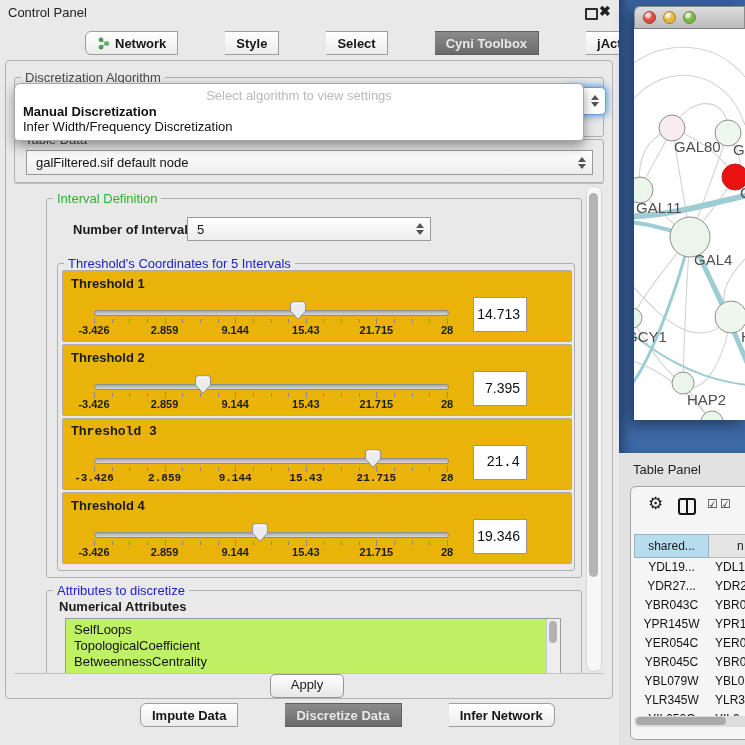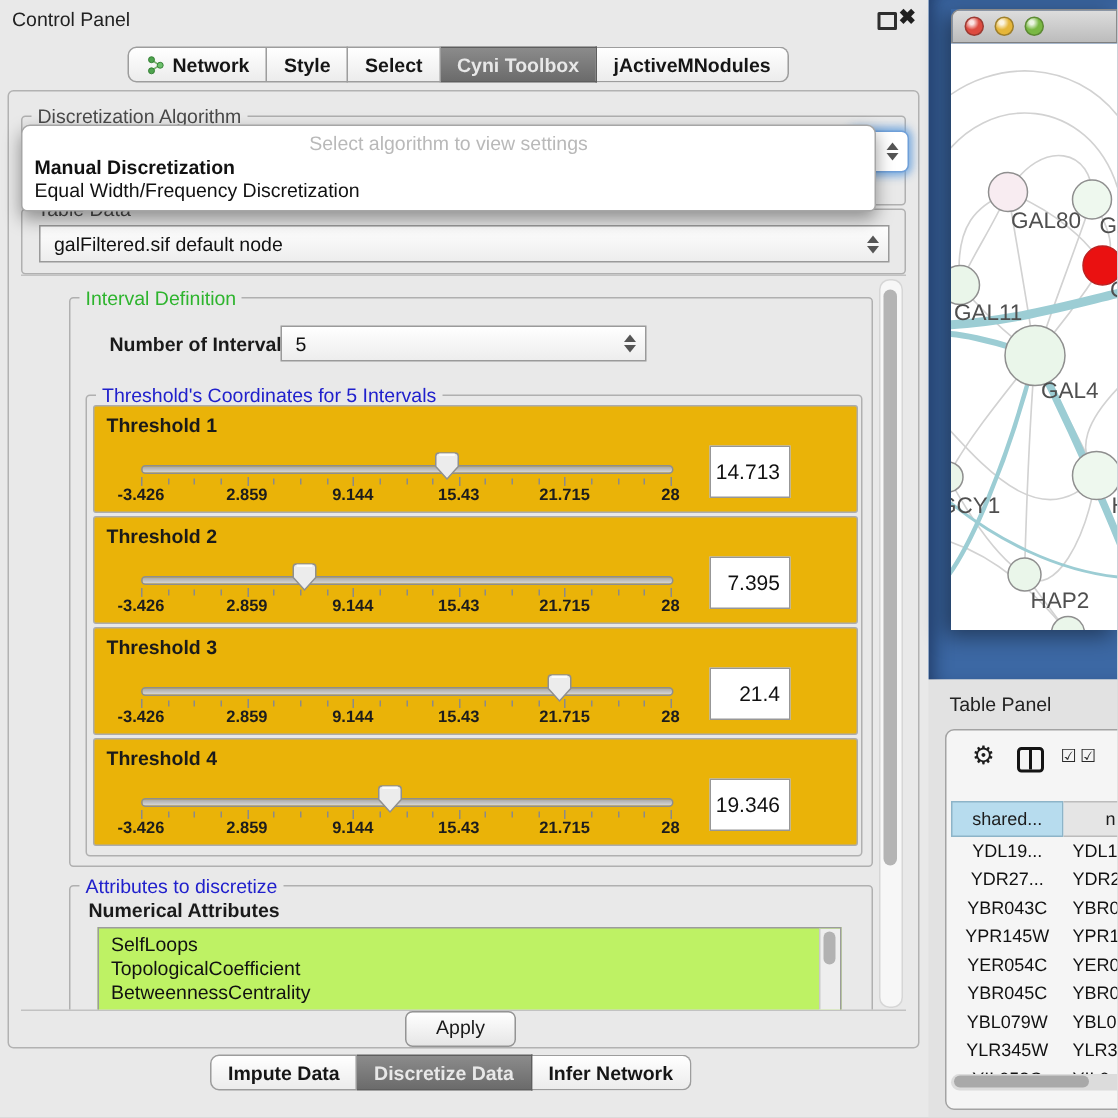--- a/index.html
+++ b/index.html
@@ -6,21 +6,21 @@
   #app{position:relative;width:745px;height:745px;overflow:hidden;background:#e9e9e9;
        font-family:"Liberation Sans",sans-serif;color:#1a1a1a;}
   .abs{position:absolute;}
 
   
   #cp-title{left:8px;top:5px;font-size:13px;color:#222;}
   #float-icon{left:585px;top:8px;width:9px;height:8px;border:2px solid #2e2e2e;border-radius:1px;}
   #close-icon{left:599px;top:3px;font-size:14px;font-weight:bold;color:#1f1f1f;}
 
   
-  .seg{display:flex;height:24px;}
+  .seg{display:flex;height:24px;gap:47px;}
   .seg .tab{display:flex;align-items:center;height:22px;padding:0 11px;font-size:13px;font-weight:bold;
     background:linear-gradient(#ffffff,#ececec);border:1px solid #9d9d9d;border-left:none;color:#151515;
     white-space:nowrap;}
   .seg .tab:first-child{border-left:1px solid #9d9d9d;border-radius:6px 0 0 6px;}
   .seg .tab:last-child{border-radius:0 6px 6px 0;}
   .seg .tab.selected{background:linear-gradient(#8b8b8b,#6b6b6b);color:#e8e8e8;border-color:#5e5e5e;}
   .tab .ticon{margin-right:5px;display:inline-flex;}
   #top-tabs{left:85px;top:31px;}
   #bottom-tabs{left:140px;top:703px;}
 
@@ -157,21 +157,21 @@
       <span class="stepper">
           <i class="up"></i>
           <i class="dn"></i>
         </span>
     </div>
 
     <div class="abs" id="algo-popup">
       <div id="popup-hint">Select algorithm to view settings</div>
       <div id="popup-options">
           <div class="popup-option" style="top: 20px; font-weight: bold;">Manual Discretization</div>
-          <div class="popup-option" style="top: 35px; font-weight: normal;">Equal Width/Frequency Discretization</div>
+          <div class="popup-option" style="top: 35px; font-weight: normal;">Infer Width/Frequency Discretization</div>
         </div>
     </div>
 
     <div class="abs group" id="table-group">
       <div class="gtitle plain">Table Data</div>
       <div class="combo" id="table-combo">
         <span>galFiltered.sif default node</span>
         <span class="stepper">
             <i class="up"></i>
             <i class="dn"></i>
@@ -266,21 +266,21 @@
               <div class="ticklab" style="left: 288.4px;">21.715</div>
               <div class="ticklab" style="left: 359px;">28</div>
               <div class="thumbsvg" style="left: 131.429px;"><svg width="18" height="20" viewBox="0 0 18 20">
                   <path d="M3.5 1 H14.5 Q16.5 1 16.5 3.2 V10 L9 18.3 L1.5 10 V3.2 Q1.5 1 3.5 1 Z" fill="#ececec" stroke="#8f8f8f"></path>
                   <path d="M3.8 2.2 H14.2" stroke="#fbfbfb" stroke-width="1.6"></path>
                 </svg></div>
               <div class="valbox">
                 <div>7.395</div>
               </div>
             </div>
-            <div class="thrbox" style="top: 154px;">
+            <div class="thrbox" style="top: 154px; font-family: Liberation Mono, monospace;">
               <div class="thrlabel">Threshold 3</div>
               <div>
                 <div class="track" style="position: absolute;"></div>
               </div>
               <div class="tick major" style="left: 31px;"></div>
               <div class="tick minor" style="left: 48.65px;"></div>
               <div class="tick minor" style="left: 66.3px;"></div>
               <div class="tick minor" style="left: 83.95px;"></div>
               <div class="tick major" style="left: 101.6px;"></div>
               <div class="tick minor" style="left: 119.25px;"></div>

